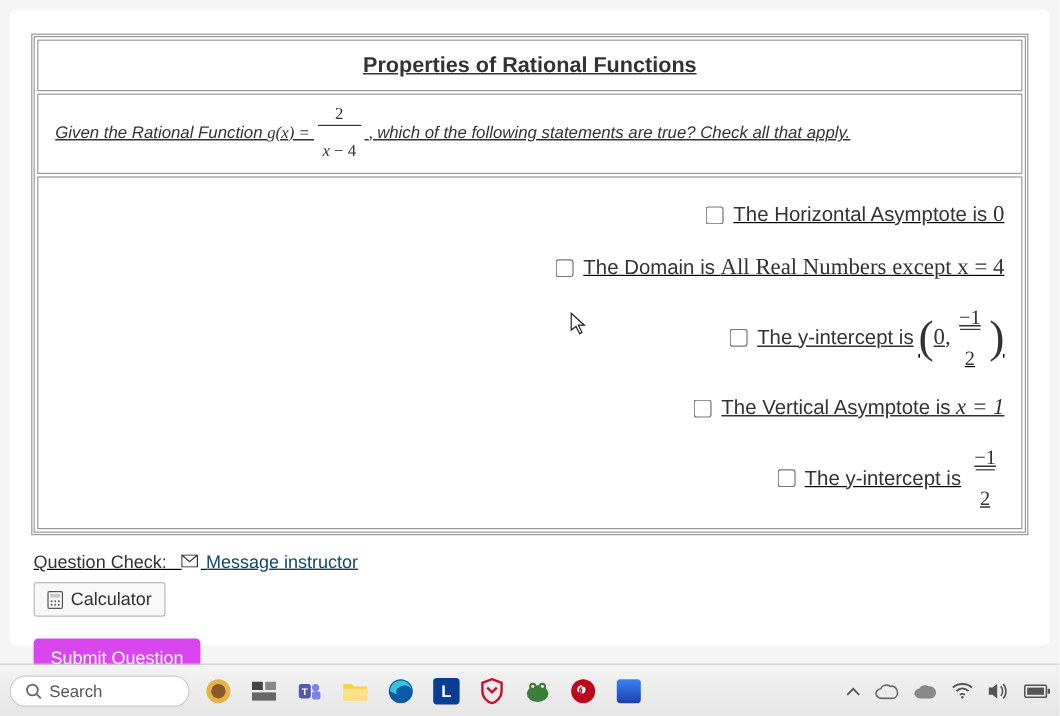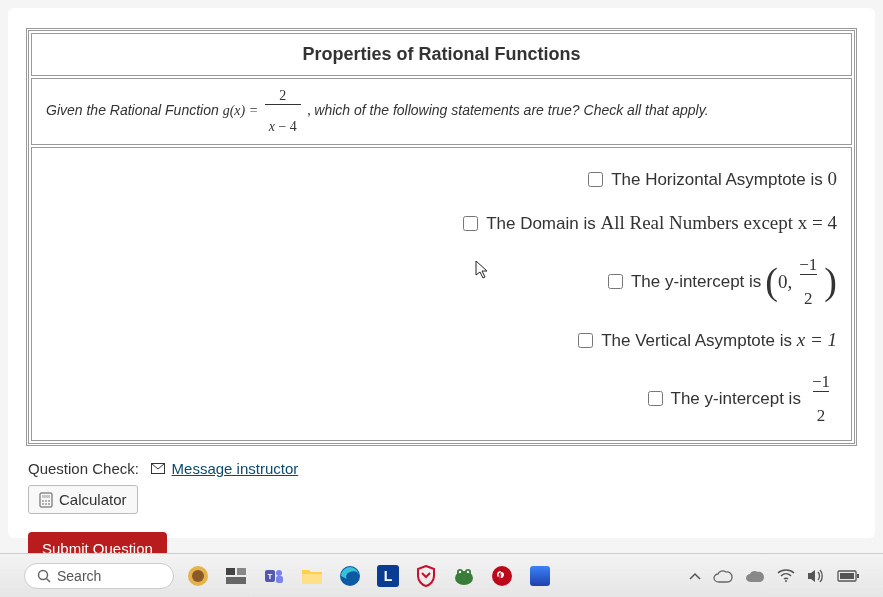--- a/index.html
+++ b/index.html
@@ -10,20 +10,21 @@
   height: 597px;
   overflow: hidden;
   position: relative;
 }
 .content-area {
   background: #fff;
   padding: 20px 18px 10px 18px;
   border-radius: 6px;
   margin: 8px 8px 0 8px;
   height: 530px;
+  text-decoration: underline;
 }
 .question-table {
   border: 3px double #999;
   border-collapse: separate;
   border-spacing: 2px;
   width: 100%;
   background: #fff;
 }
 .question-table td {
   border: 1px solid #999;
@@ -89,21 +90,21 @@
   border: 1px solid #bbb;
   background: #f8f8f8;
   padding: 5px 10px;
   font-size: 15px;
   border-radius: 3px;
   margin: 4px 0 0 2px;
   cursor: pointer;
   color: #333;
 }
 .submit-btn {
-  background: #b91c1c;
+  background: #d946ef;
   color: #fff;
   border: none;
   padding: 8px 14px;
   font-size: 15px;
   border-radius: 4px;
   margin: 18px 0 0 2px;
   cursor: pointer;
 }
 .cursor-arrow {
   position: absolute;
@@ -115,21 +116,21 @@
 }
 
 .taskbar {
   position: absolute;
   left: 0; right: 0; bottom: 0;
   height: 44px;
   background: linear-gradient(#f3f3f3,#e6e6e6);
   border-top: 1px solid #ccc;
   display: flex;
   align-items: center;
-  padding: 0 24px;
+  padding: 0 8px;
   gap: 10px;
 }
 .search-box {
   display: flex; align-items: center;
   background: #fff;
   border: 1px solid #ccc;
   border-radius: 20px;
   padding: 4px 12px;
   width: 150px;
   gap: 6px;

